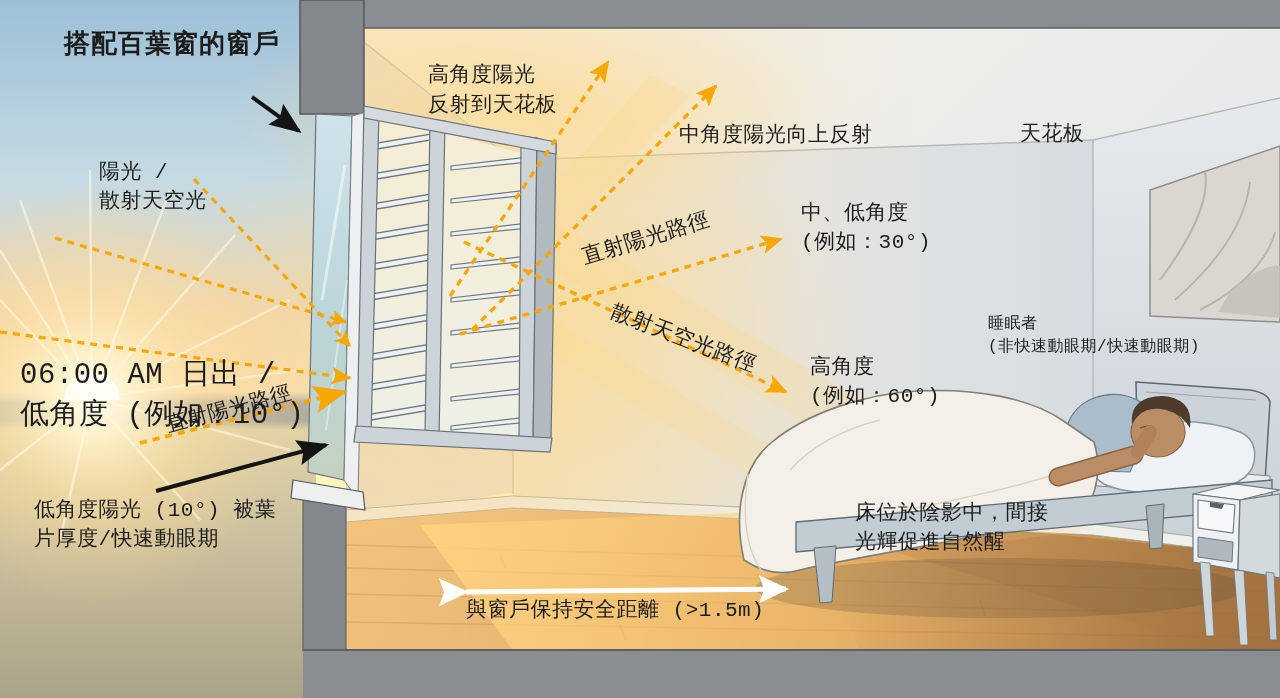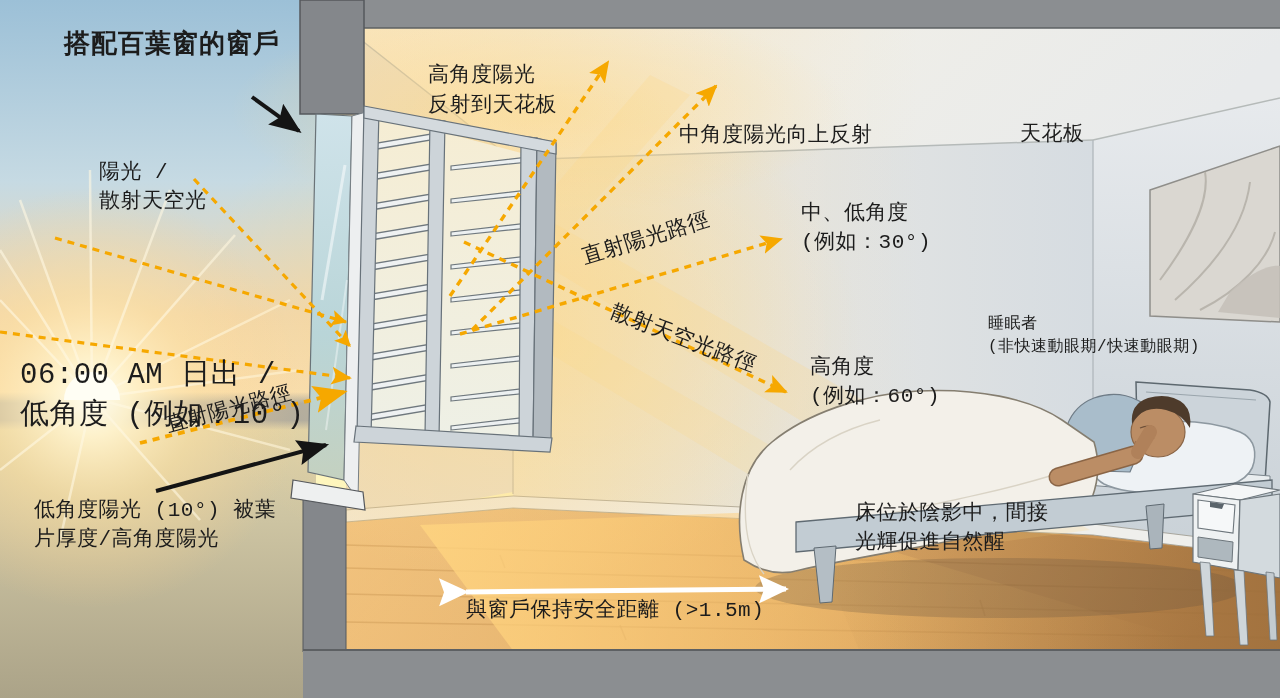--- a/index.html
+++ b/index.html
@@ -293,21 +293,21 @@
     <span class="ln">06:00 AM 日出 /</span>
     <span class="ln">低角度 (例如：10°)</span>
   </div>
 
   <div class="label rot" style="left:167px;top:413px;transform:rotate(-15deg);">
     <span class="ln">直射陽光路徑</span>
   </div>
 
   <div class="label" style="left:34px;top:496px;line-height:1.4;">
     <span class="ln">低角度陽光 (10°) 被葉</span>
-    <span class="ln">片厚度/高角度陽光</span>
+    <span class="ln">片厚度/快速動眼期</span>
   </div>
 
   <div class="label" style="left:428px;top:61px;line-height:1.42;">
     <span class="ln">高角度陽光</span>
     <span class="ln">反射到天花板</span>
   </div>
 
 
   <div class="label" style="left:679px;top:122px;">
     <span class="ln">中角度陽光向上反射</span>

